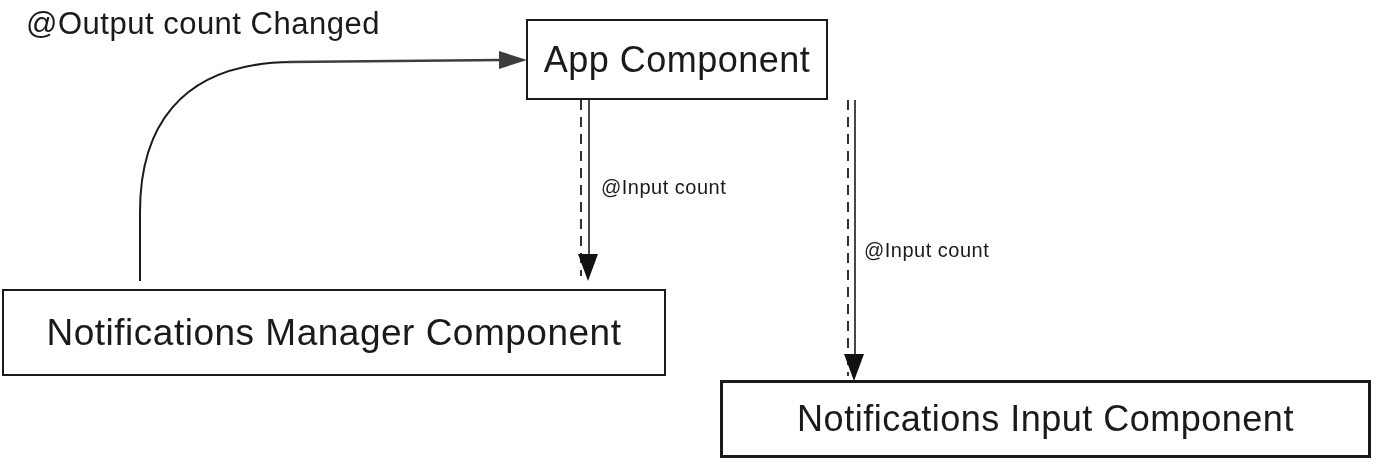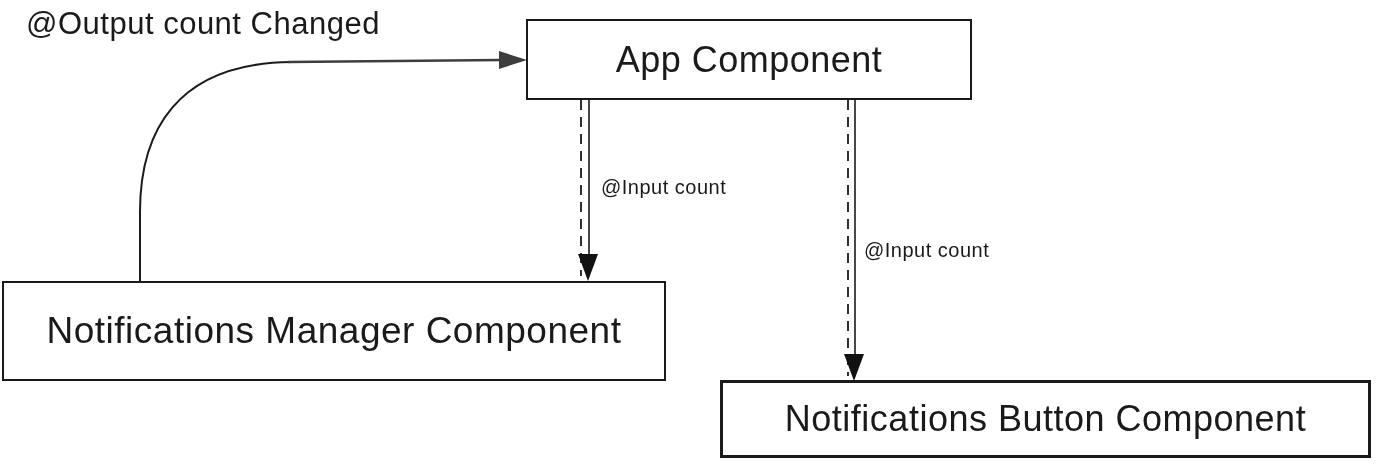--- a/index.html
+++ b/index.html
@@ -30,25 +30,25 @@
     box-sizing: border-box;
     border: 2px solid #1a1a1a;
     background: #ffffff;
     color: #1a1a1a;
     font-size: 36px;
     letter-spacing: 0.5px;
     white-space: nowrap;
   }
   #node-app {
     left: 526px; top: 19px;
-    width: 446px; height: 81px;
+    width: 302px; height: 81px;
   }
   #node-manager {
-    left: 2px; top: 281px;
-    width: 664px; height: 100px;
+    left: 2px; top: 289px;
+    width: 664px; height: 87px;
     font-size: 37px;
   }
   #node-button {
     left: 720px; top: 380px;
     width: 651px; height: 78px;
     border-width: 3px;
     font-size: 36px;
   }
   .edge-label {
     position: absolute;
@@ -100,21 +100,21 @@
       <path d="M 848 100 L 848 376" fill="none" stroke="#1a1a1a" stroke-width="1.8" stroke-dasharray="10 7"></path>
       <path d="M 855 100 L 855 356" fill="none" stroke="#1a1a1a" stroke-width="1.6"></path>
       <polygon points="854,381 844,354 864,354" fill="#111111"></polygon>
     </g>
   </svg>
 
   <div class="node" id="node-app">App Component</div>
 
   <div class="node" id="node-manager">Notifications Manager Component</div>
 
-  <div class="node" id="node-button">Notifications Button Component</div>
+  <div class="node" id="node-button">Notifications Input Component</div>
 
   <div class="edge-label" id="label-output">@Output count Changed</div>
 
   <div class="edge-label" id="label-input-left">@Input count</div>
 
   <div class="edge-label" id="label-input-right">@Input count</div>
 
 
 </div>
 

